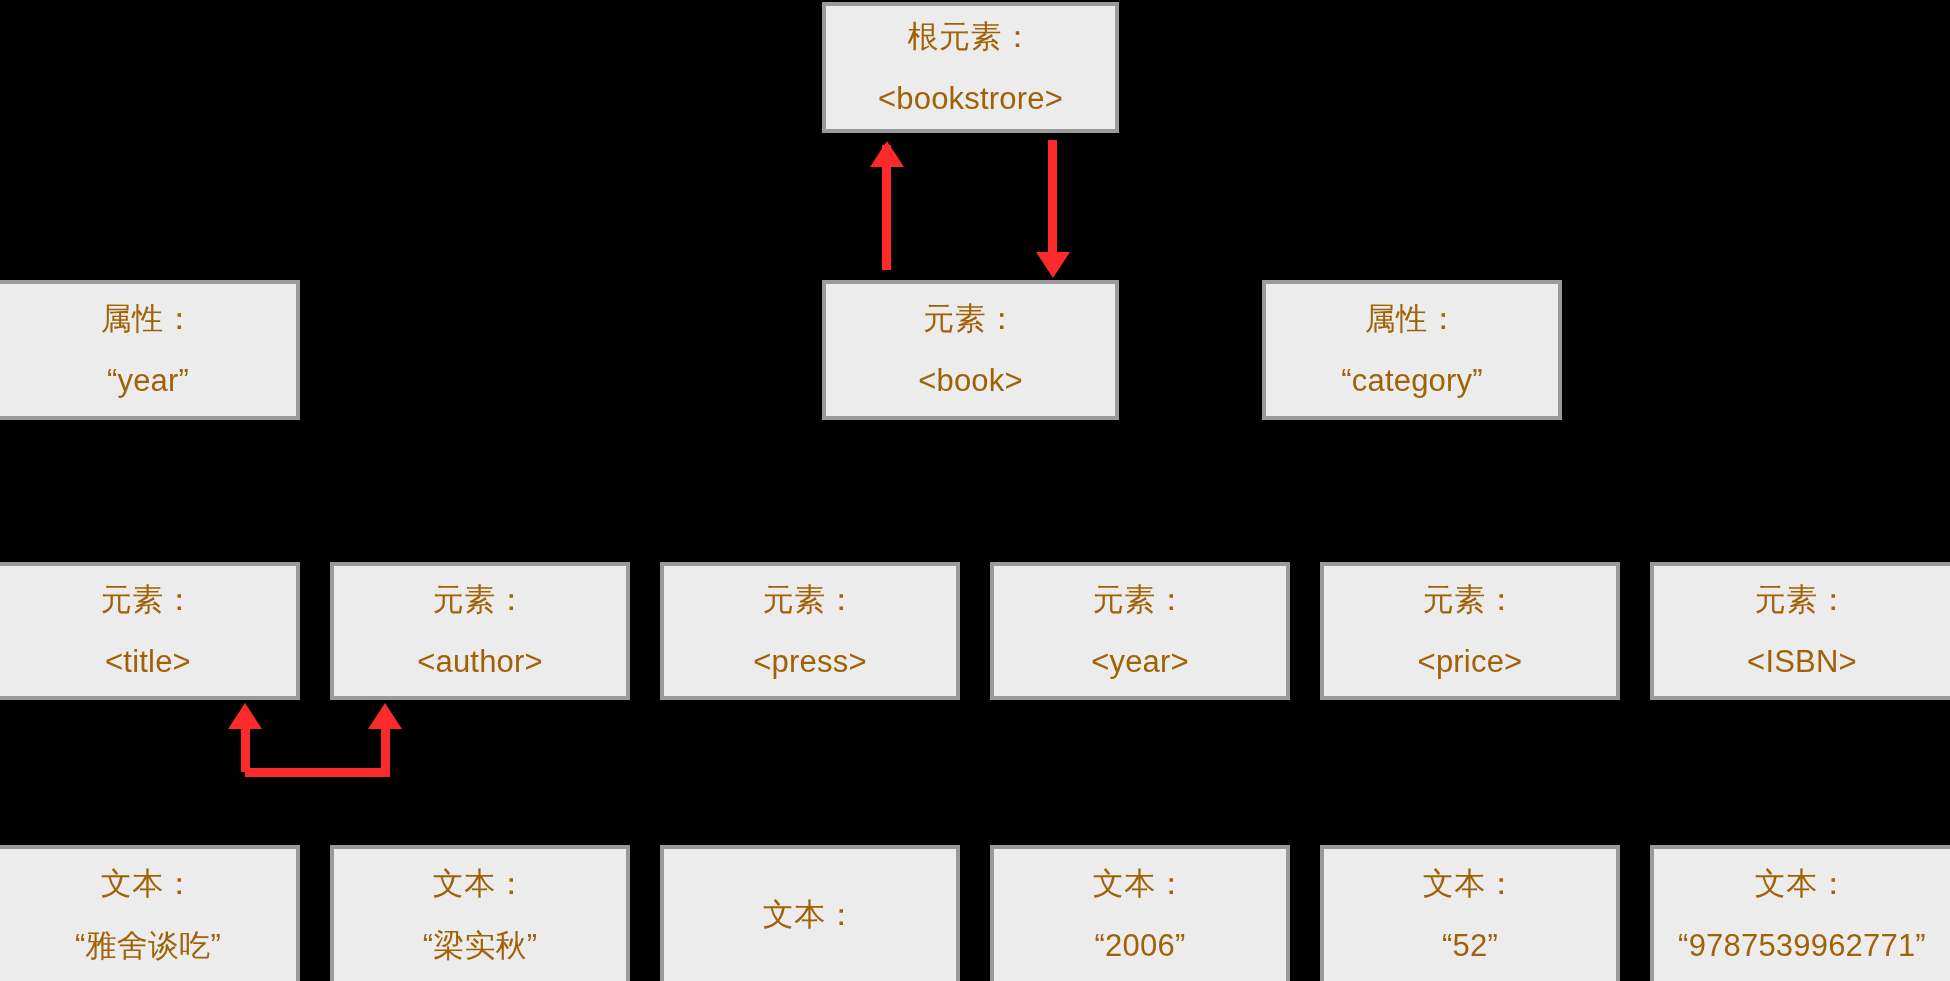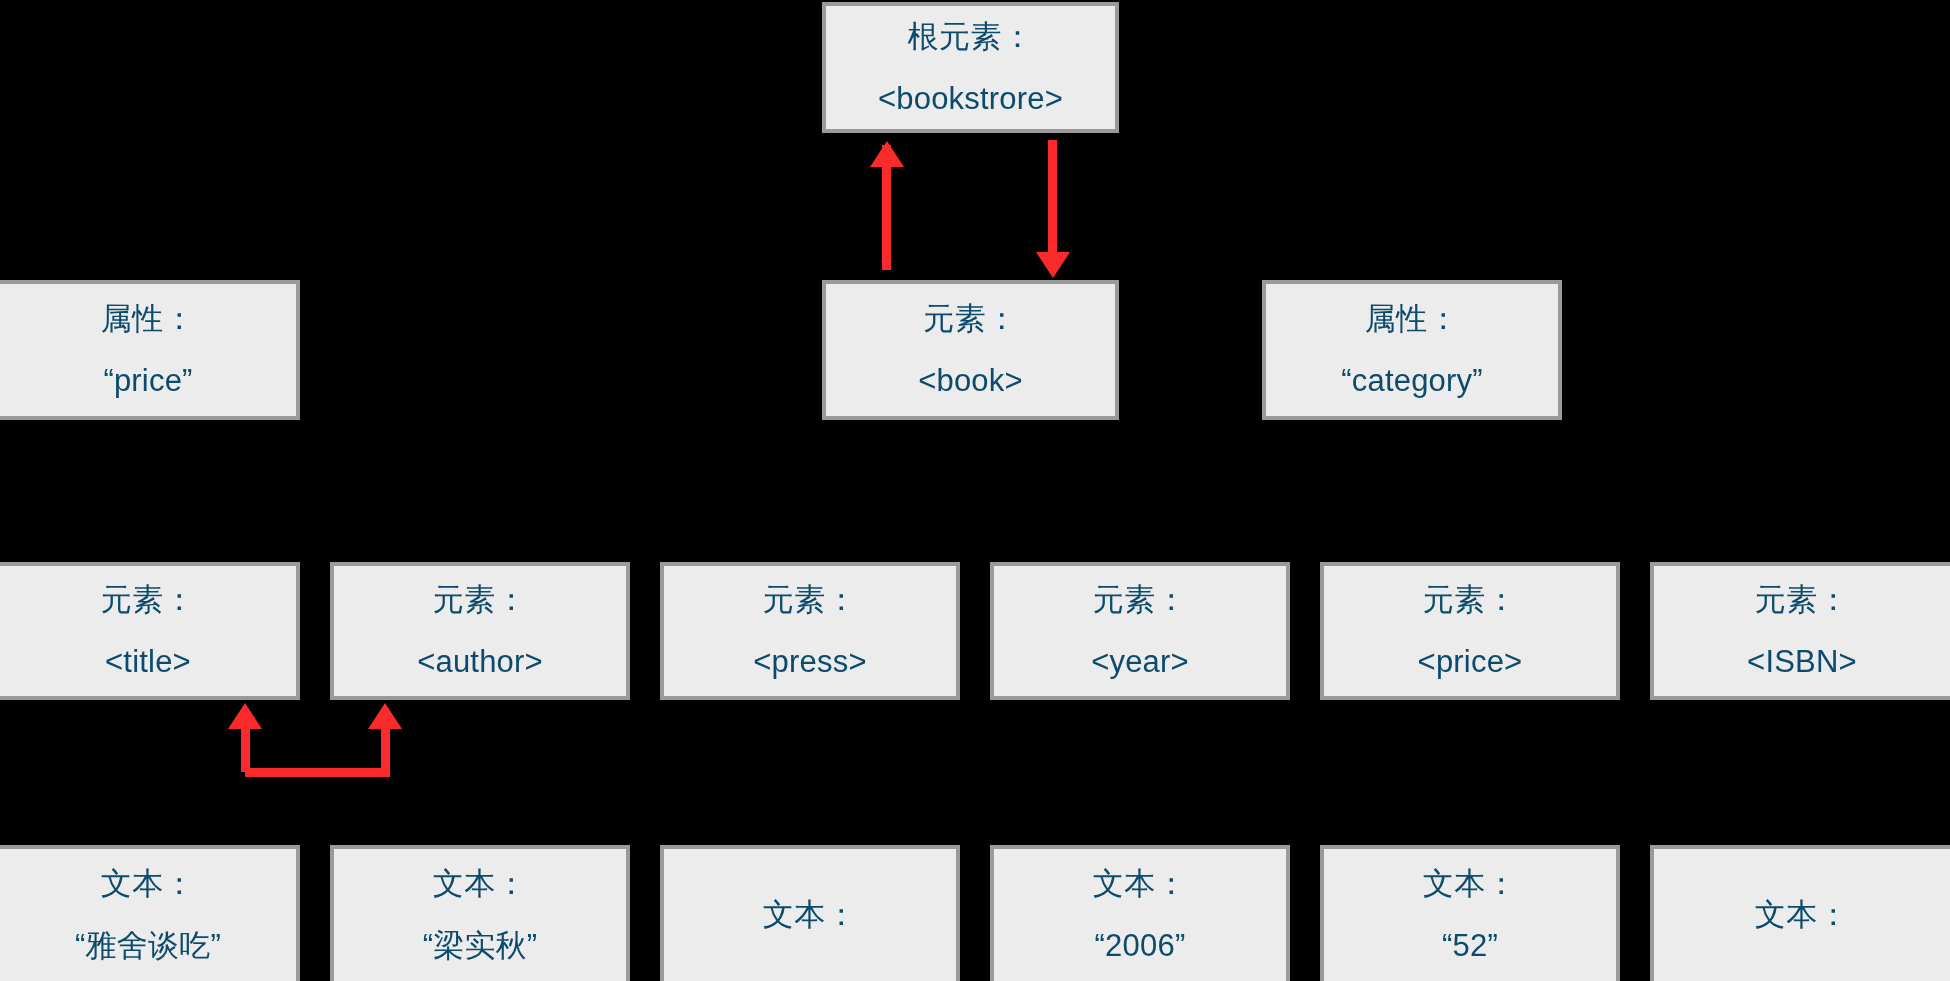--- a/index.html
+++ b/index.html
@@ -26,21 +26,21 @@
   }
   .node {
     position: absolute;
     box-sizing: border-box;
     background: #ececec;
     border: 4px solid #9a9a9a;
     display: flex;
     flex-direction: column;
     align-items: center;
     justify-content: center;
-    color: #0c4a6e;
+    color: #a16207;
     text-align: center;
     line-height: 1.28;
   }
   .node .line1 {
     font-size: 31px;
     letter-spacing: 0.5px;
     white-space: nowrap;
   }
   .node .line2 {
     font-size: 31px;
@@ -84,21 +84,21 @@
     <div class="arrow-shaft" style="left:882px; top:145px; width:9px; height:125px;"></div>
   </div>
 
   <div>
     <div class="arrow-shaft" style="left:1048px; top:140px; width:9px; height:117px;"></div>
     <div class="arrowhead down" style="left:1036px; top:252px;"></div>
   </div>
 
   <div class="node" style="left:-4px; top:280px; width:304px; height:140px;">
     <div class="line1">属性：</div>
-    <div class="line2">“price”</div>
+    <div class="line2">“year”</div>
   </div>
 
   <div class="node" style="left:822px; top:280px; width:297px; height:140px;">
     <div class="line1">元素：</div>
     <div class="line2">&lt;book&gt;</div>
   </div>
 
   <div class="node" style="left:1262px; top:280px; width:300px; height:140px;">
     <div class="line1">属性：</div>
     <div class="line2">“category”</div>
@@ -164,15 +164,16 @@
     <div class="line2">“2006”</div>
   </div>
 
   <div class="node" style="left:1320px; top:845px; width:300px; height:140px;">
     <div class="line1">文本：</div>
     <div class="line2">“52”</div>
   </div>
 
   <div class="node" style="left:1650px; top:845px; width:304px; height:140px;">
     <div class="line1">文本：</div>
+    <div class="line2">“9787539962771”</div>
   </div>
 
 </div>
 
 </body></html>

